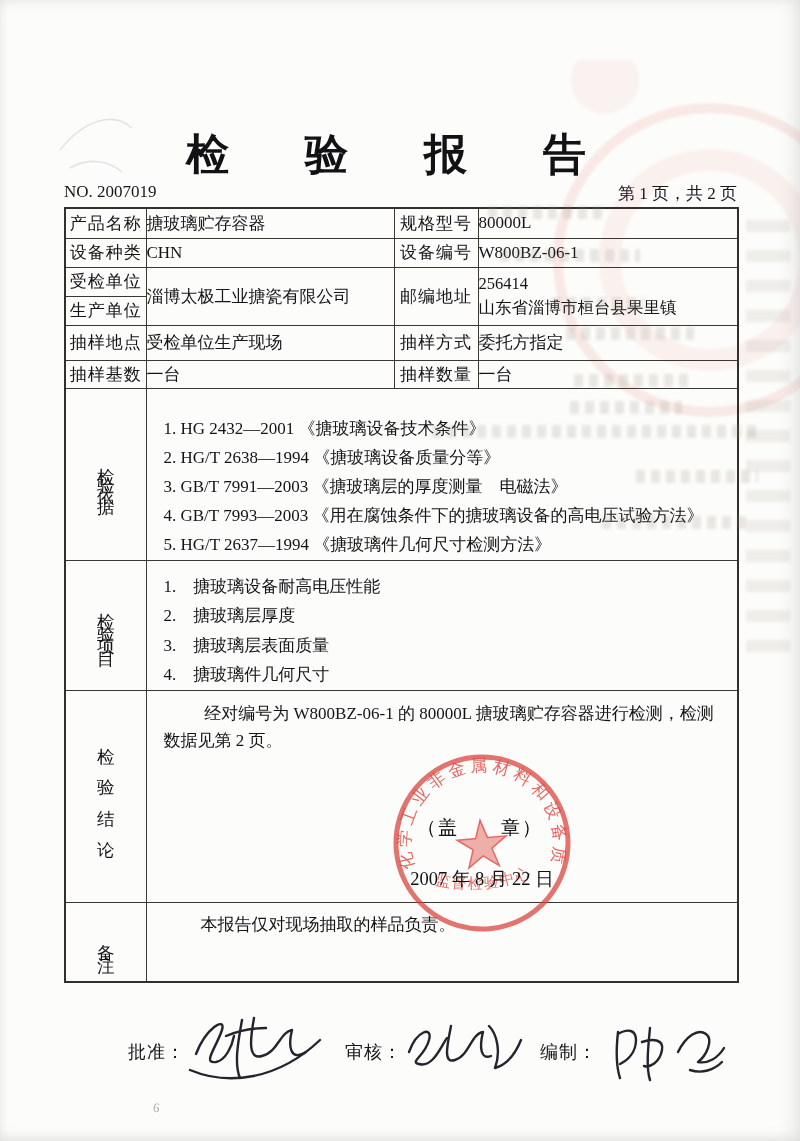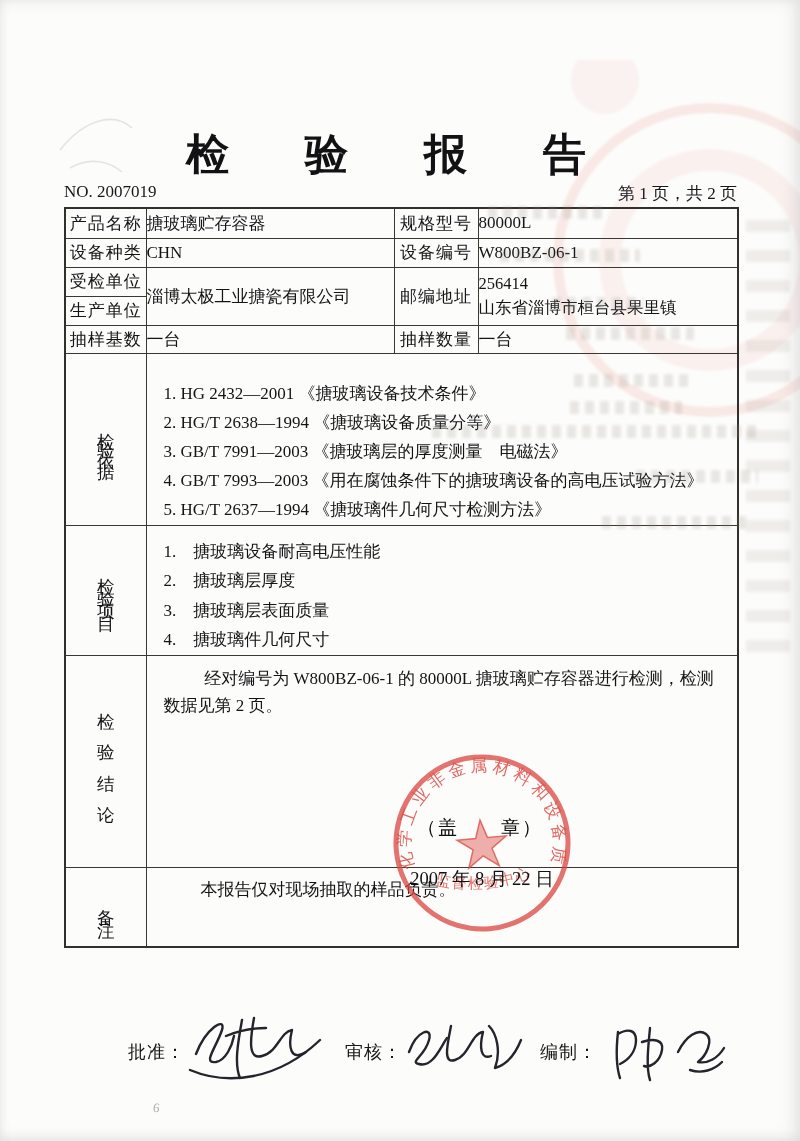--- a/index.html
+++ b/index.html
@@ -133,20 +133,26 @@
           <div>生产单位</div>
         </div>
       </td>
       <td class="val">淄博太极工业搪瓷有限公司</td>
       <td class="lbl">邮编地址</td>
       <td class="val two-line">
         <div>256414</div>
         <div>山东省淄博市桓台县果里镇</div>
       </td>
     </tr>
+    <tr class="r4">
+      <td class="lbl">抽样地点</td>
+      <td class="val">受检单位生产现场</td>
+      <td class="lbl">抽样方式</td>
+      <td class="val">委托方指定</td>
+    </tr>
     <tr class="r5">
       <td class="lbl">抽样基数</td>
       <td class="val">一台</td>
       <td class="lbl">抽样数量</td>
       <td class="val">一台</td>
     </tr>
     <tr class="r7">
       <td class="vlbl">
             <div class="vert">检验依据</div>
           </td>

